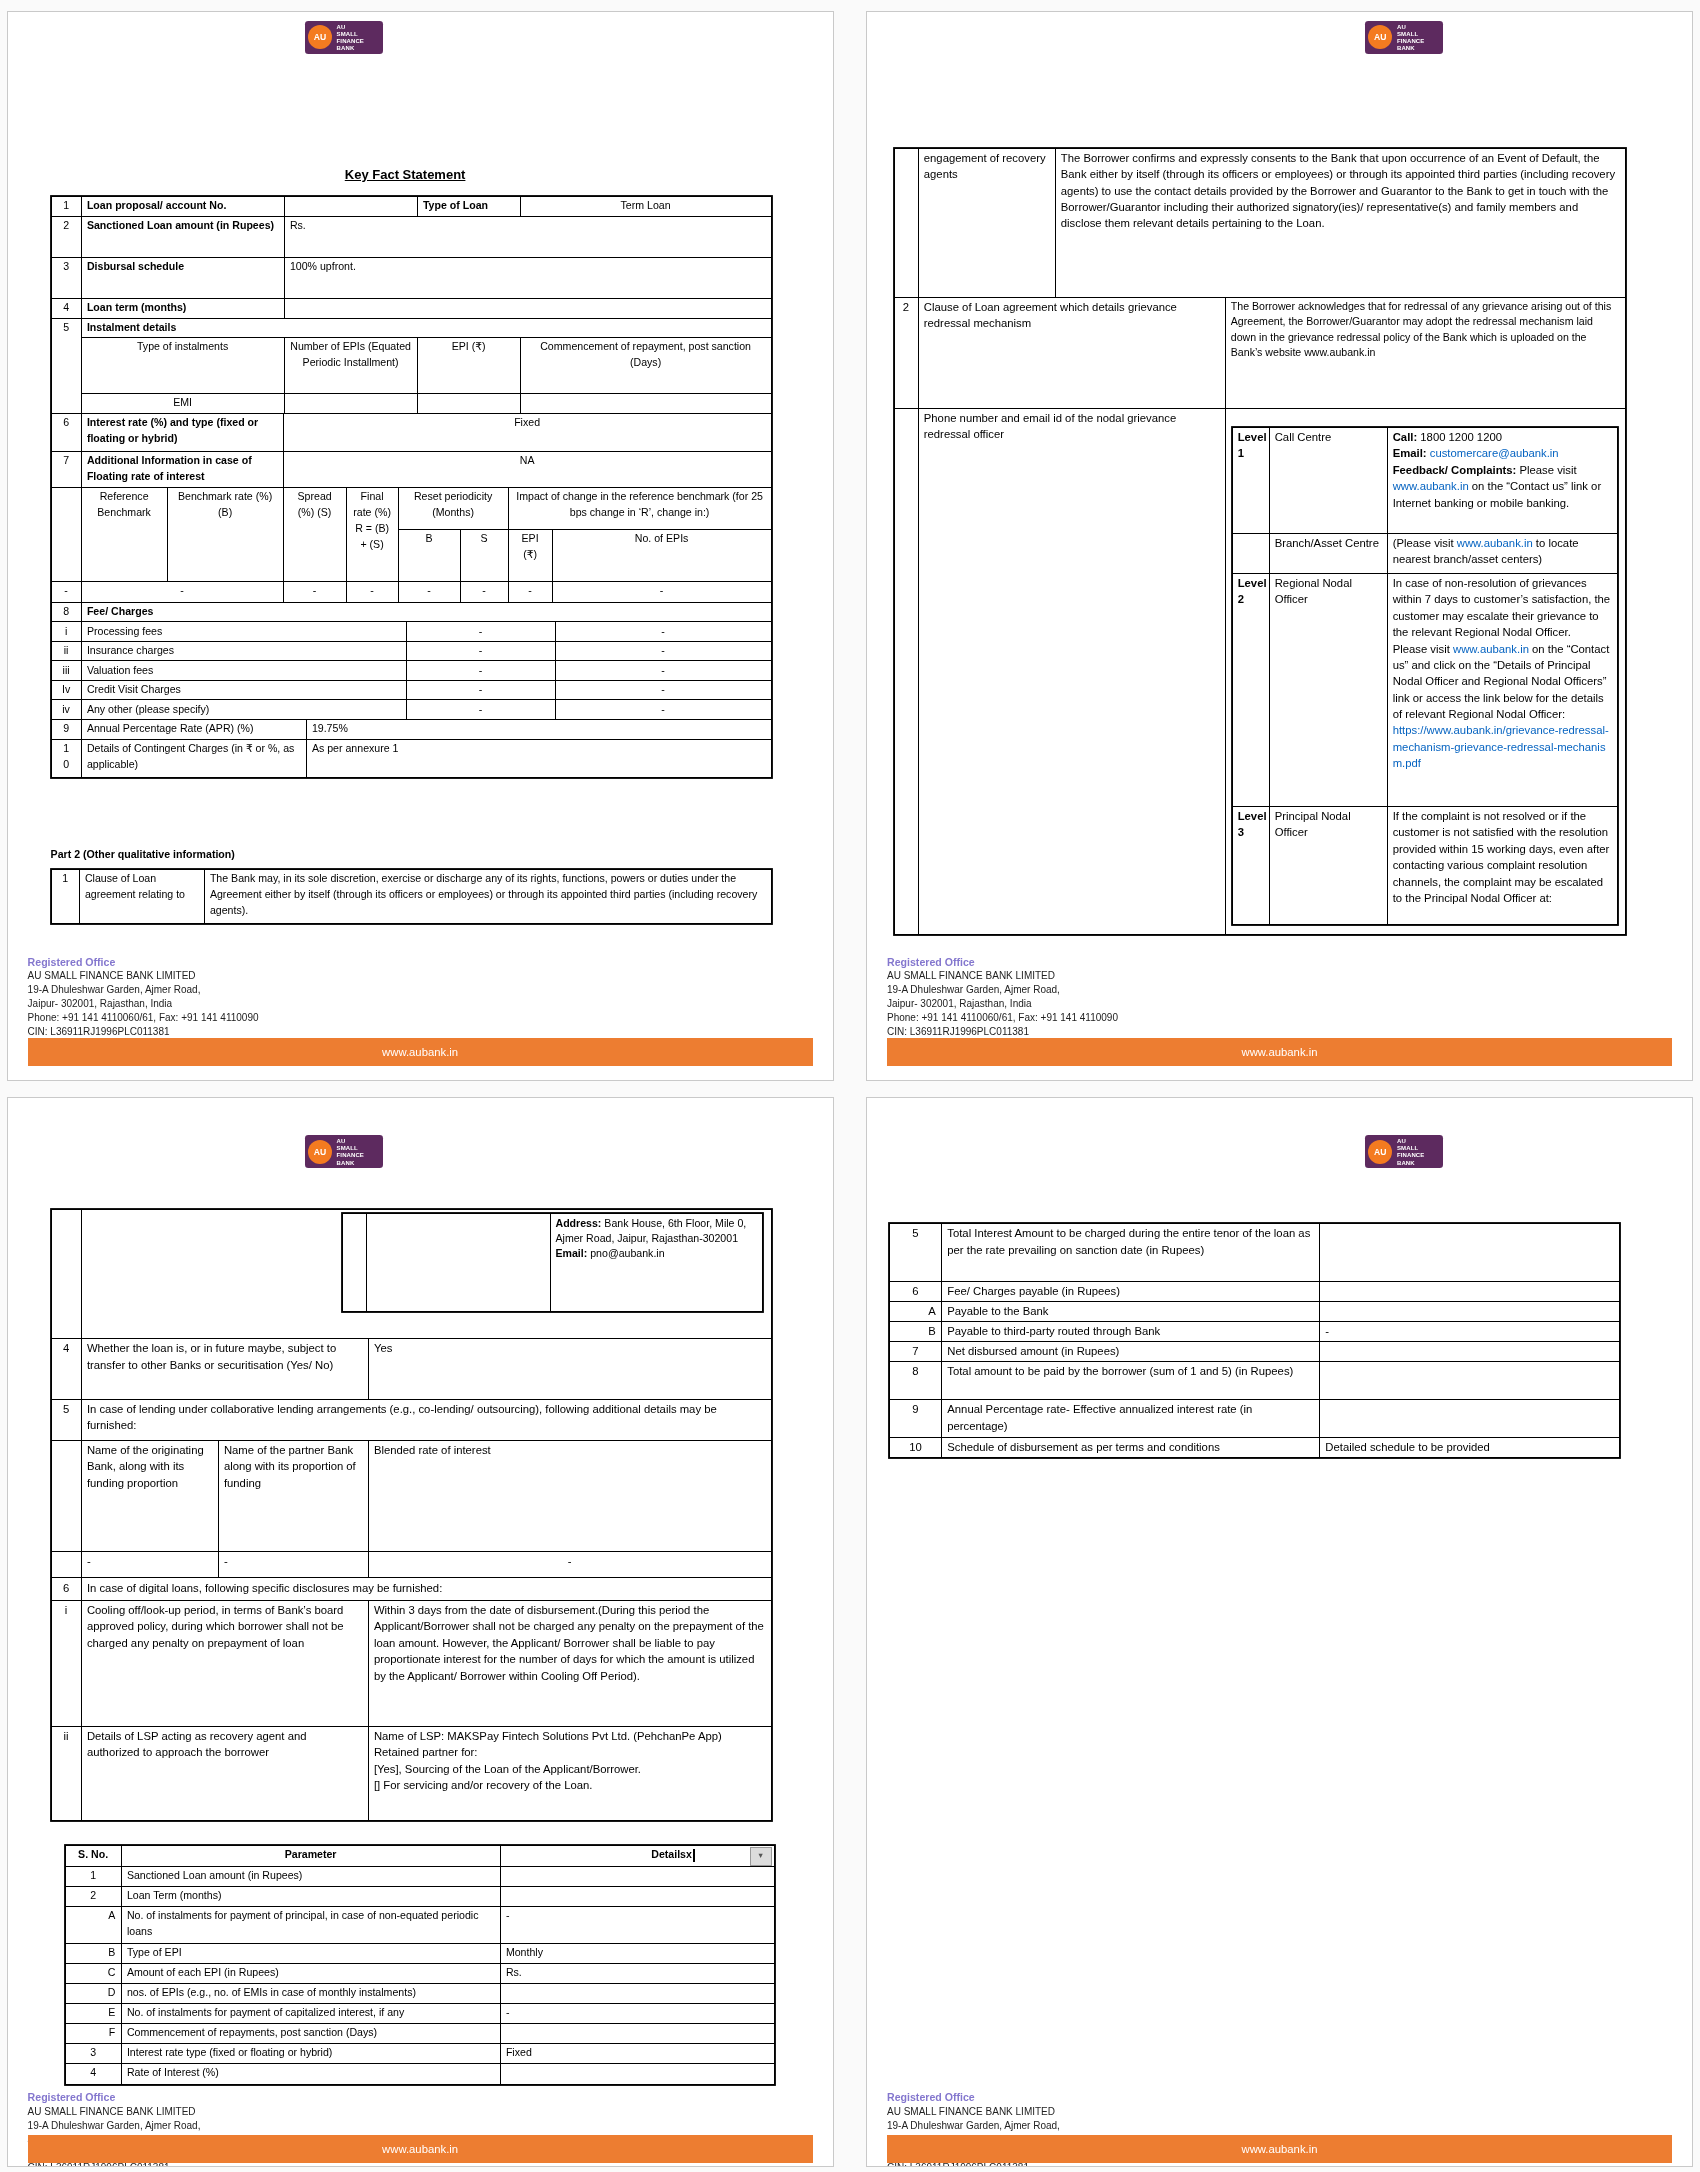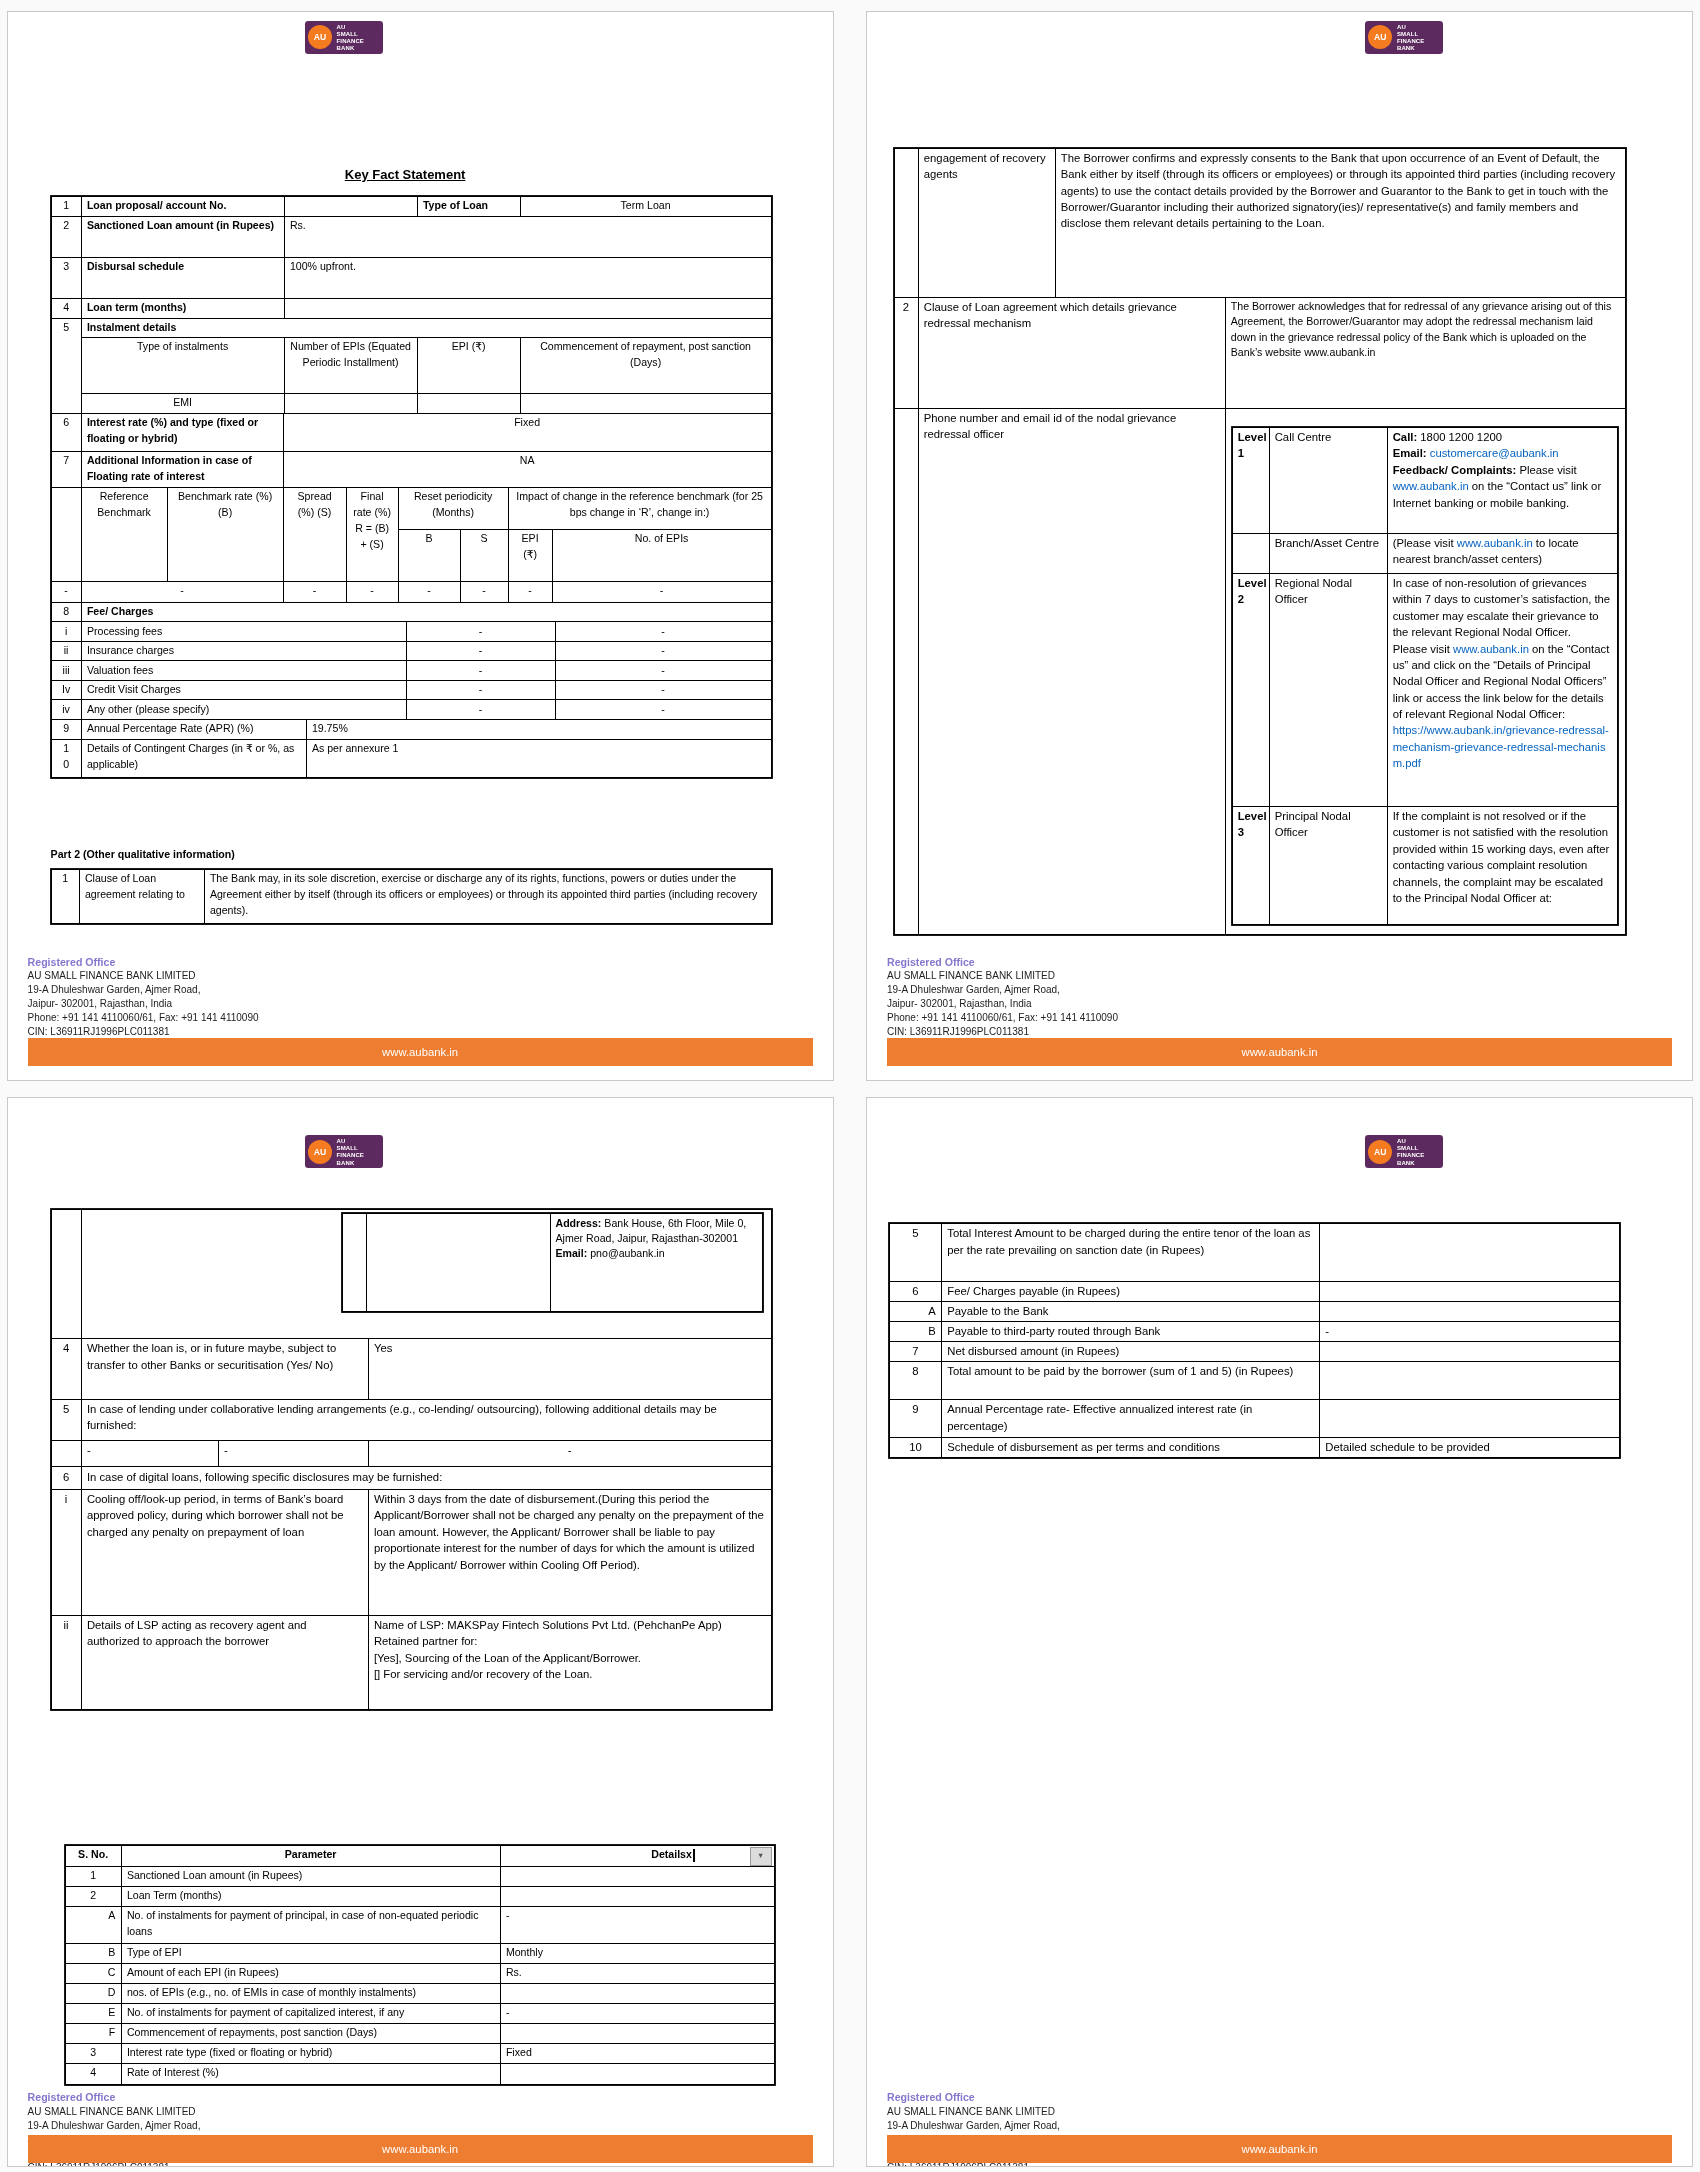--- a/index.html
+++ b/index.html
@@ -432,20 +432,26 @@
           <col style="width:30px">
           <col style="width:137px">
           <col style="width:150px">
           <col>
         </colgroup>
       <tbody>
           <tr style="height:41px">
         <td class="c">5</td>
         <td colspan="3">In case of lending under collaborative lending arrangements (e.g., co-lending/ outsourcing), following additional details may be furnished:</td>
       </tr>
+      <tr style="height:111px">
+        <td></td>
+        <td>Name of the originating Bank, along with its funding proportion</td>
+        <td>Name of the partner Bank along with its proportion of funding</td>
+        <td>Blended rate of interest</td>
+      </tr>
       <tr style="height:26.5px">
         <td></td>
         <td>-</td>
         <td>-</td>
         <td class="c">-</td>
       </tr>
     </tbody>
       </table>
     <table>
       <colgroup>

